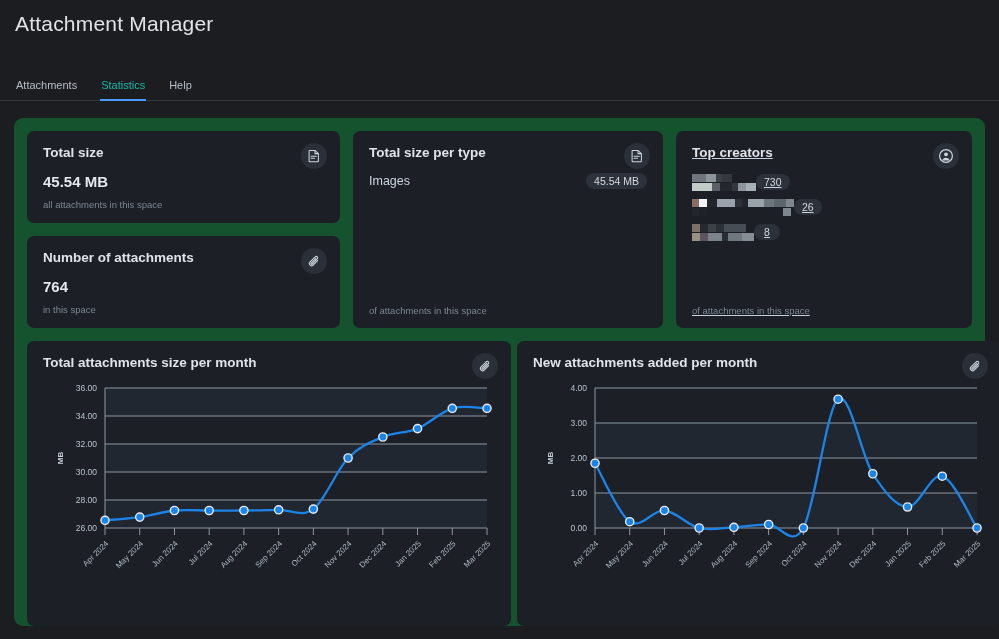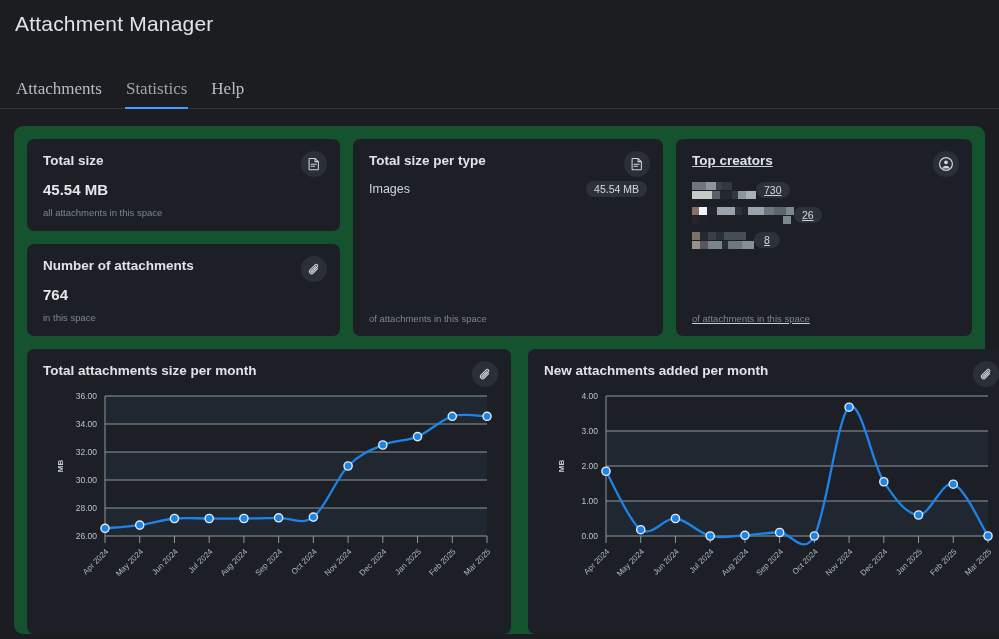--- a/index.html
+++ b/index.html
@@ -25,30 +25,29 @@
   .tabbar {
     margin-top: 39px;
     padding-left: 15px;
     display: flex;
     align-items: flex-end;
     gap: 22px;
     border-bottom: 1px solid #33373c;
     position: relative;
   }
   .tab {
-    font-size: 17px;
+    font-size: 11px;
     color: #b6bec7;
     padding: 4px 1px 8px 1px;
     border-bottom: 2px solid transparent;
     margin-bottom: -1px;
     cursor: pointer;
     white-space: nowrap;
-    font-family: Liberation Serif, serif;
-  }
-  .tab.active { color: #a3a3a3; border-bottom-color: #4c9aff; }
+  }
+  .tab.active { color: #14b8a6; border-bottom-color: #4c9aff; }
 
   
   .panel {
     margin: 17px 14px 0 14px;
     background: #14532d;
     border-radius: 9px;
     padding: 13px;
     height: 508px;
   }
 
@@ -127,21 +126,21 @@
 
   .creator-row {
     display: flex; align-items: center; 
     margin-bottom: 7px;
     min-height: 18px;
   }
 
   
   .row-charts {
     display: flex;
-    gap: 17px;
+    gap: 6px;
     margin-top: 13px;
     height: 285px;
   }
   .chart-card {
     flex: 1;
     background: #1c2026;
     border-radius: 7px;
     position: relative;
     padding: 14px 16px;
   }

